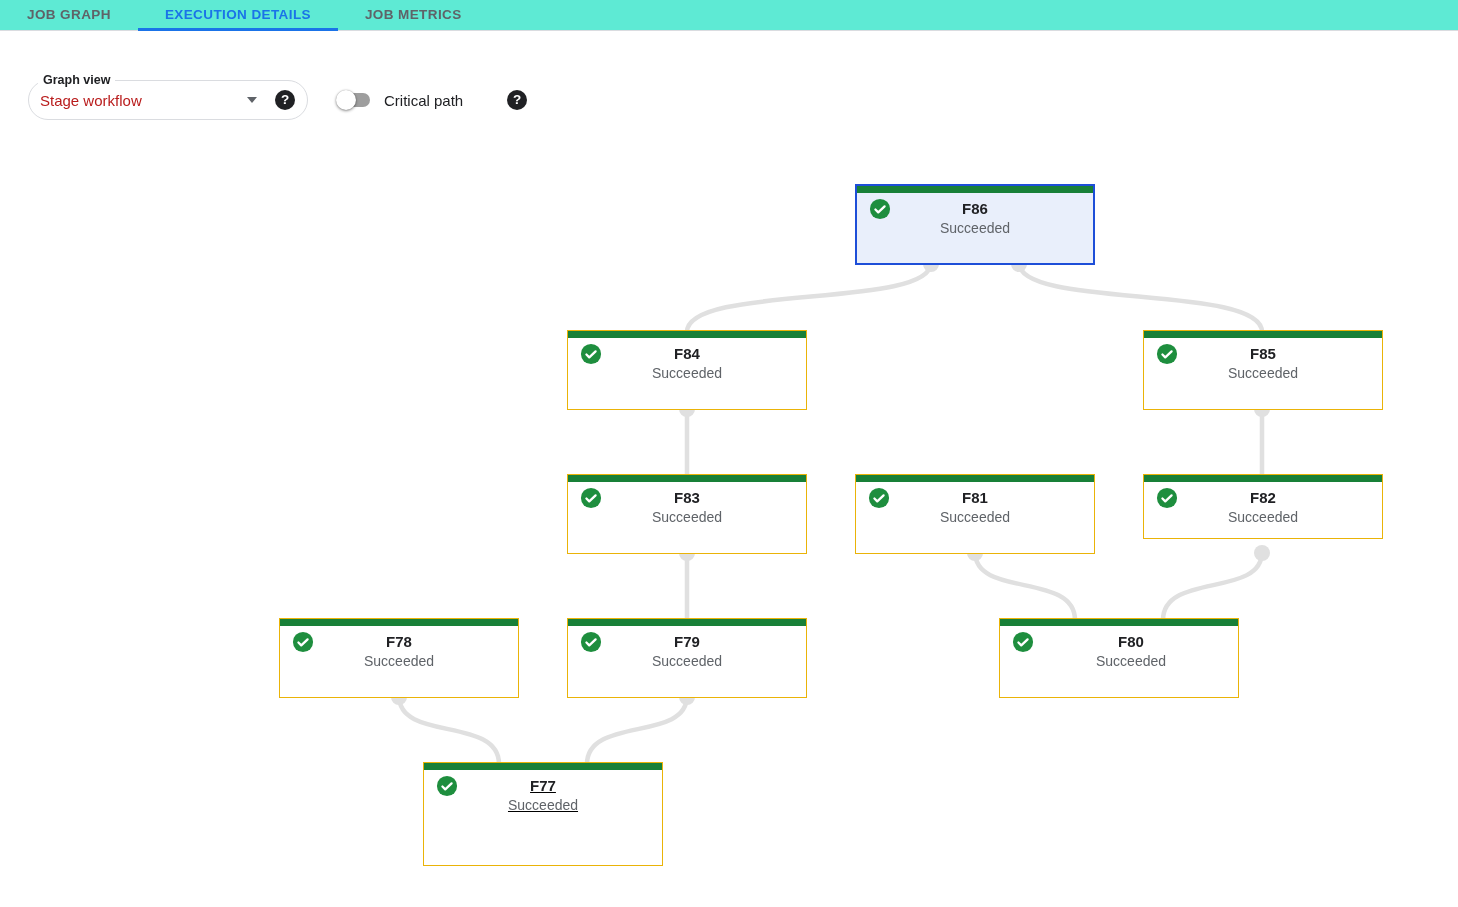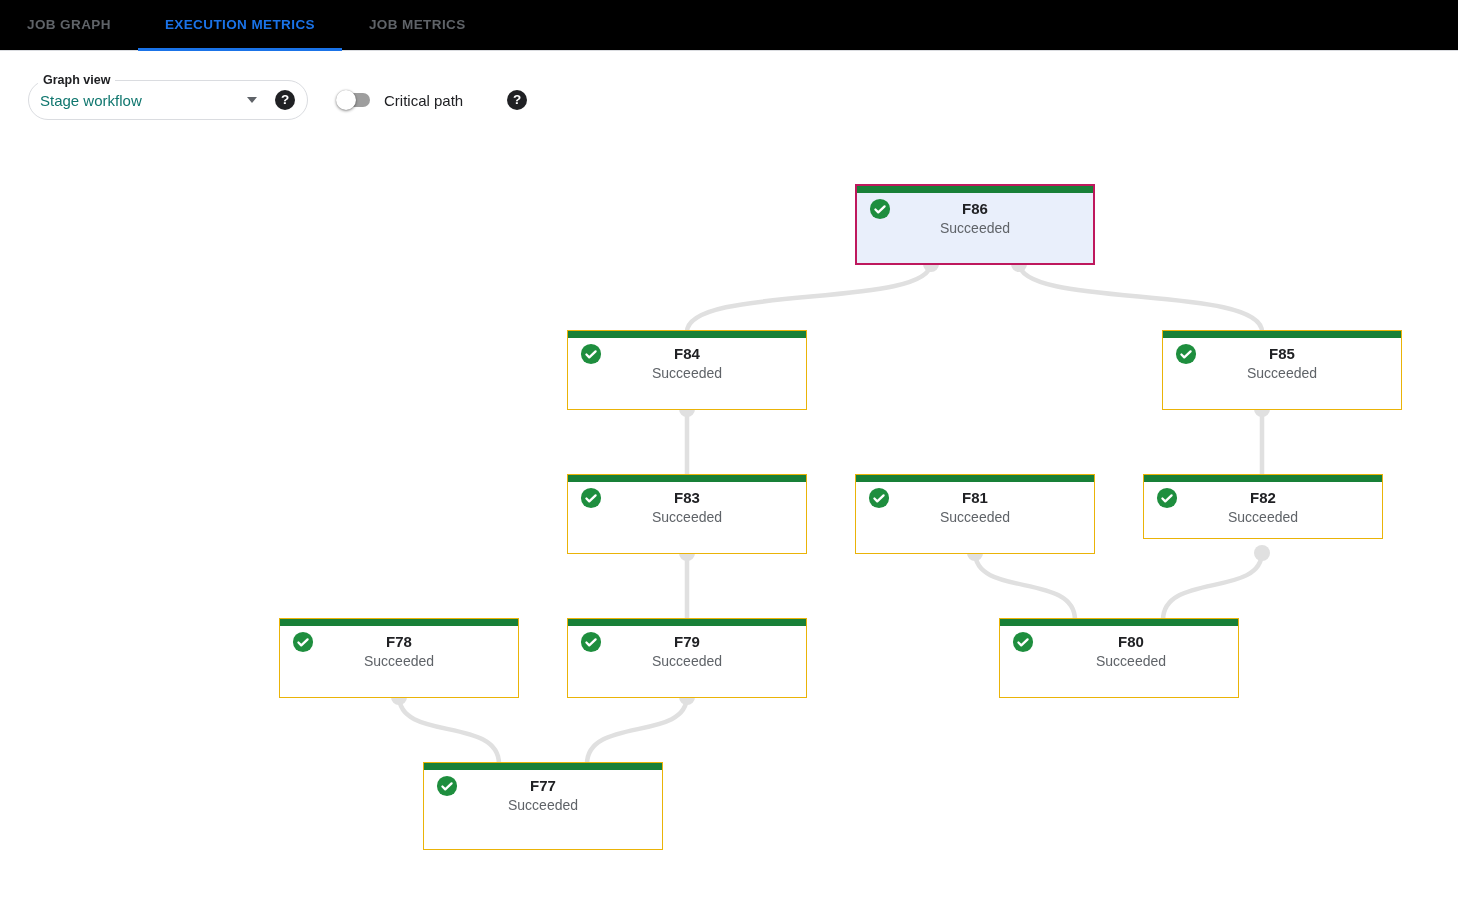--- a/index.html
+++ b/index.html
@@ -1,53 +1,53 @@
 <!DOCTYPE html>
 <html><head>
 <meta charset="utf-8">
 <style>
   * { margin:0; padding:0; box-sizing:border-box; }
   html,body { width:1458px; height:907px; background:#ffffff;
               font-family:"Liberation Sans","DejaVu Sans",sans-serif; overflow:hidden; }
 
   
-  .tabbar { position:absolute; top:0; left:0; width:1458px; height:51px;
-            border-bottom:1px solid #dadce0; display:flex; align-items:stretch; background:#000000; z-index:5; }
+  .tabbar { position:absolute; top:0; left:0; width:1458px; height:31px;
+            border-bottom:1px solid #dadce0; display:flex; align-items:stretch; background:#5eead4; z-index:5; }
   .tab { display:flex; align-items:center; padding:0 27px; font-size:13.5px; font-weight:bold;
          letter-spacing:.4px; color:#5f6368; cursor:pointer; border-bottom:3px solid transparent;
          margin-bottom:-1px; white-space:nowrap; }
   .tab.active { color:#1a73e8; border-bottom-color:#1a73e8; }
 
   
   .controls { position:absolute; top:80px; left:28px; height:40px; display:flex; align-items:center; z-index:5; }
   .select-field { position:relative; width:280px; height:40px; border:1px solid #dadce0;
                   border-radius:20px; background:#fff; cursor:pointer; display:flex; align-items:center; }
   .select-label { position:absolute; top:-9px; left:9px; background:#fff; padding:0 5px;
                   font-size:12.5px; font-weight:bold; color:#202124; line-height:16px; }
-  .select-value { font-size:15px; color:#0f766e; padding-left:11px; flex:1 1 auto; }
+  .select-value { font-size:15px; color:#b91c1c; padding-left:11px; flex:1 1 auto; }
   .caret { width:0; height:0; border-left:5.5px solid transparent; border-right:5.5px solid transparent;
            border-top:6px solid #5f6368; margin-right:18px; }
   .help-icon { width:20px; height:20px; border-radius:50%; background:#202124; color:#fff;
                font-size:13.5px; font-weight:bold; display:flex; align-items:center; justify-content:center;
                line-height:20px; cursor:pointer; flex:0 0 auto; }
   .help-in-select { margin-right:12px; }
 
   .toggle-group { display:flex; align-items:center; margin-left:28px; }
   .switch { position:relative; width:36px; height:20px; cursor:pointer; flex:0 0 auto; }
   .switch .track { position:absolute; left:3px; top:3px; width:31px; height:14px; border-radius:7px; background:#9e9e9e; }
   .switch .thumb { position:absolute; left:0px; top:0px; width:20px; height:20px; border-radius:50%;
                    background:#ffffff; box-shadow:0 1px 3px rgba(0,0,0,.45), 0 0 1px rgba(0,0,0,.3); }
   .toggle-label { font-size:15px; color:#202124; margin-left:12px; }
   .toggle-help { margin-left:44px; }
 
   
   #graph-canvas { position:absolute; top:0; left:0; width:1458px; height:907px; }
   #edges-svg { position:absolute; top:0; left:0; z-index:0; }
   .node { position:absolute; background:#ffffff; border:1px solid #eab308; z-index:1; cursor:pointer; }
-  .node.selected { background:#e9effb; border:2px solid #be185d; }
+  .node.selected { background:#e9effb; border:2px solid #1d4ed8; }
   .node .topbar { position:absolute; top:0; left:0; right:0; height:7px; background:#188038; }
   .node .badge { position:absolute; top:12px; left:12px; width:22px; height:22px; }
   .node .title { margin-top:14px; text-align:center; font-size:15px; font-weight:bold; color:#202124; }
   .node .status { margin-top:3px; text-align:center; font-size:14px; color:#5f6368; }
 </style>
 </head>
 <body>
 
 <div id="graph-canvas">
     <svg width="1458" height="907" id="edges-svg">
@@ -99,21 +99,21 @@
     </div>
     <div class="node" style="left: 567px; top: 330px; width: 240px; height: 80px;">
       <div class="topbar"></div>
       <span class="badge"><svg viewBox="0 0 24 24" width="22" height="22">
           <circle cx="12" cy="12" r="11" fill="#1e8e3e"></circle>
           <path d="M7 12.6l3.1 3.1L17 9.1" stroke="#fff" stroke-width="2.5" fill="none" stroke-linecap="round" stroke-linejoin="round"></path>
         </svg></span>
       <div class="title">F84</div>
       <div class="status">Succeeded</div>
     </div>
-    <div class="node" style="left: 1143px; top: 330px; width: 240px; height: 80px; margin-left: 19px;">
+    <div class="node" style="left: 1143px; top: 330px; width: 240px; height: 80px;">
       <div class="topbar"></div>
       <span class="badge"><svg viewBox="0 0 24 24" width="22" height="22">
           <circle cx="12" cy="12" r="11" fill="#1e8e3e"></circle>
           <path d="M7 12.6l3.1 3.1L17 9.1" stroke="#fff" stroke-width="2.5" fill="none" stroke-linecap="round" stroke-linejoin="round"></path>
         </svg></span>
       <div class="title">F85</div>
       <div class="status">Succeeded</div>
     </div>
     <div class="node" style="left: 567px; top: 474px; width: 240px; height: 80px;">
       <div class="topbar"></div>
@@ -162,34 +162,34 @@
     </div>
     <div class="node" style="left: 999px; top: 618px; width: 240px; height: 80px; padding-left: 24px;">
       <div class="topbar"></div>
       <span class="badge"><svg viewBox="0 0 24 24" width="22" height="22">
           <circle cx="12" cy="12" r="11" fill="#1e8e3e"></circle>
           <path d="M7 12.6l3.1 3.1L17 9.1" stroke="#fff" stroke-width="2.5" fill="none" stroke-linecap="round" stroke-linejoin="round"></path>
         </svg></span>
       <div class="title">F80</div>
       <div class="status">Succeeded</div>
     </div>
-    <div class="node" style="left: 423px; top: 762px; width: 240px; height: 88px;">
+    <div class="node" style="left: 423px; top: 762px; width: 240px; height: 104px; text-decoration: underline;">
       <div class="topbar"></div>
       <span class="badge"><svg viewBox="0 0 24 24" width="22" height="22">
           <circle cx="12" cy="12" r="11" fill="#1e8e3e"></circle>
           <path d="M7 12.6l3.1 3.1L17 9.1" stroke="#fff" stroke-width="2.5" fill="none" stroke-linecap="round" stroke-linejoin="round"></path>
         </svg></span>
       <div class="title">F77</div>
       <div class="status">Succeeded</div>
     </div>
   </div>
 
 <div class="tabbar">
   <div class="tab">JOB GRAPH</div>
-  <div class="tab active">EXECUTION METRICS</div>
+  <div class="tab active">EXECUTION DETAILS</div>
   <div class="tab">JOB METRICS</div>
 </div>
 
 <div class="controls">
   <div class="select-field">
     <span class="select-label">Graph view</span>
     <span class="select-value">Stage workflow</span>
     <span class="caret"></span>
     <span class="help-icon help-in-select">?</span>
   </div>

